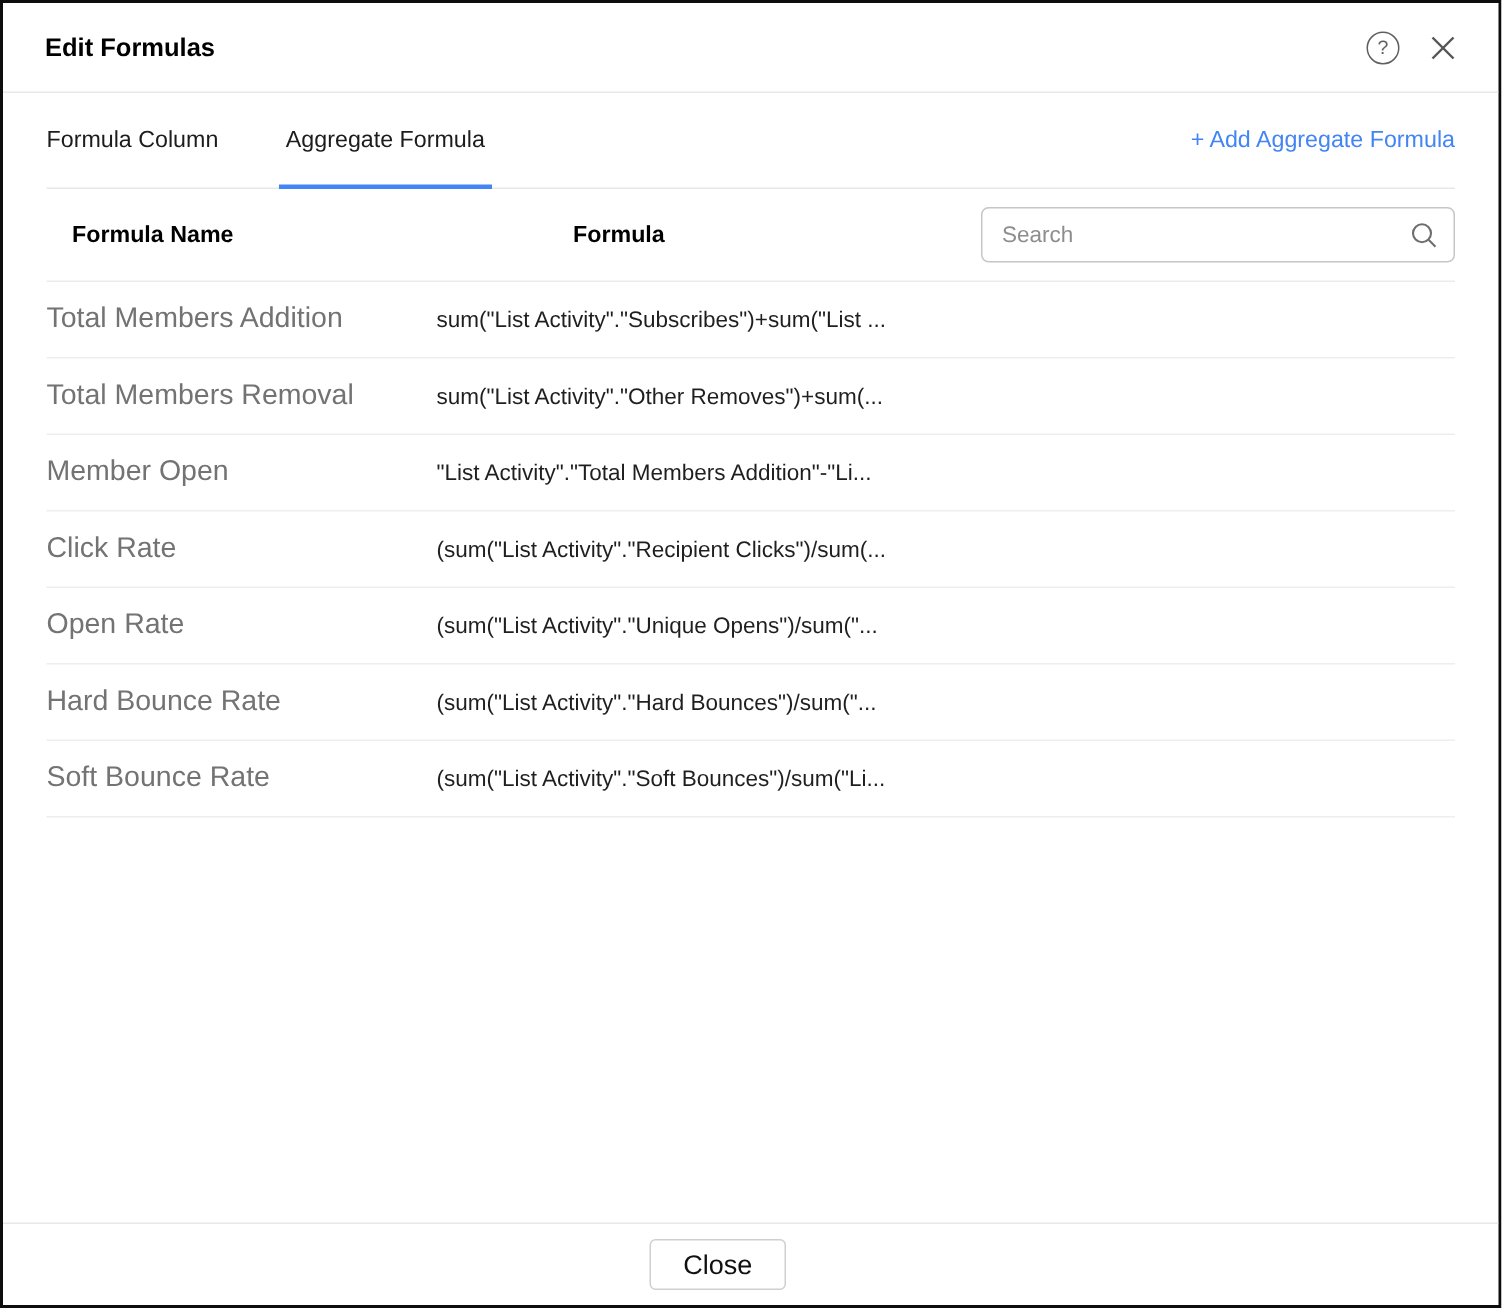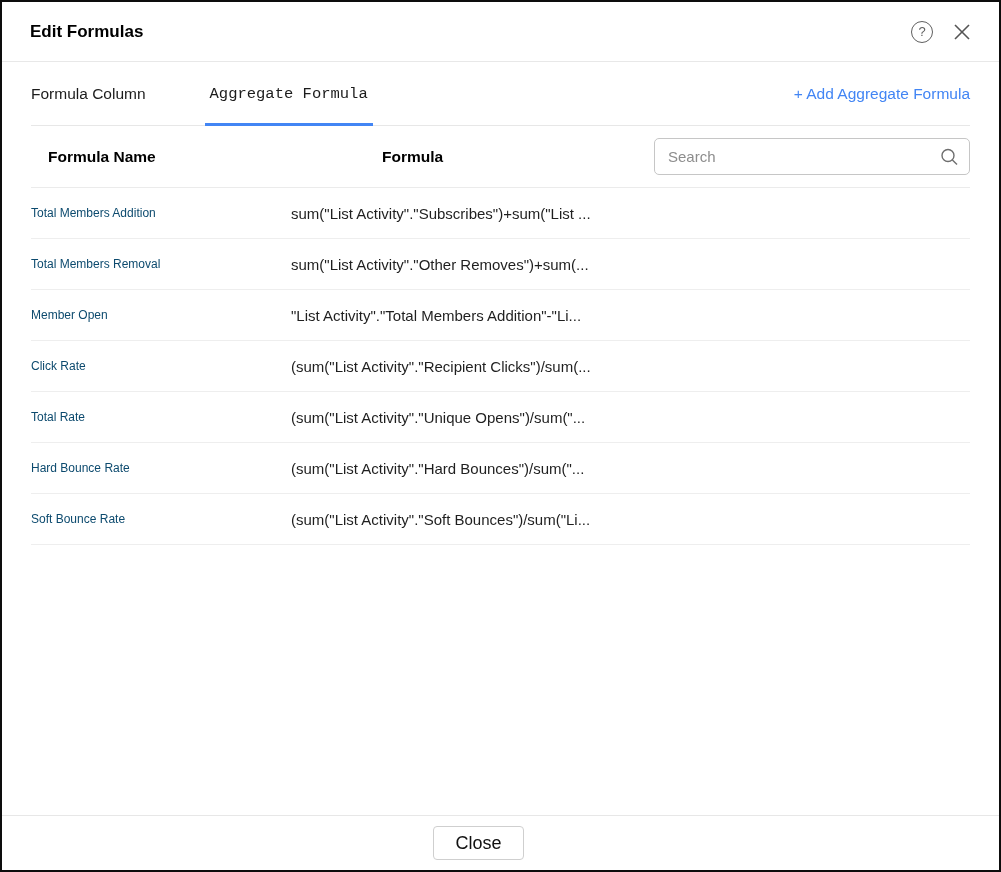--- a/index.html
+++ b/index.html
@@ -43,21 +43,21 @@
     height:64px; flex:0 0 64px;
     display:flex; align-items:center;
     border-bottom:1px solid #e7e7e7;
     position:relative;
   }
   .tab {
     font-size:15.5px; color:#1c1c1c;
     height:100%; display:flex; align-items:center;
     cursor:pointer; position:relative;
   }
-  .tab + .tab { margin-left:64px;font-family:Liberation Mono, monospace; }
+  .tab + .tab { margin-left:45px; }
   .tab.active::after {
     content:""; position:absolute; left:-5px; right:-5px; bottom:-1px;
     height:3px; background:var(--accent);
   }
   .add-link {
     margin-left:auto;
     font-size:15.5px; color:var(--accent);
     cursor:pointer; text-decoration:none;
   }
   
@@ -85,21 +85,21 @@
     position:absolute; right:11px; top:50%; transform:translateY(-50%);
     display:flex; pointer-events:none;
   }
   
   .trow {
     height:51px; flex:0 0 51px;
     display:flex; align-items:center;
     border-bottom:1px solid #eeeeee;
     cursor:pointer;
   }
-  .cell-name { width:260px; flex:0 0 260px; font-size:12px; color:#0c4a6e;
+  .cell-name { width:260px; flex:0 0 260px; font-size:19px; color:#737373;
     white-space:nowrap; overflow:hidden; }
   .cell-formula { font-size:15px; color:#1f1f1f; white-space:nowrap; overflow:hidden; }
   .body-spacer { flex:1 1 auto; }
   
   .dlg-footer {
     flex:0 0 55px; height:55px;
     border-top:1px solid #e7e7e7;
     display:flex; align-items:center; justify-content:center;
   }
   .close-btn {
@@ -163,21 +163,21 @@
         </div>
         <div class="trow">
           <span class="cell-name">Member Open</span>
           <span class="cell-formula">"List Activity"."Total Members Addition"-"Li...</span>
         </div>
         <div class="trow">
           <span class="cell-name">Click Rate</span>
           <span class="cell-formula">(sum("List Activity"."Recipient Clicks")/sum(...</span>
         </div>
         <div class="trow">
-          <span class="cell-name">Total Rate</span>
+          <span class="cell-name">Open Rate</span>
           <span class="cell-formula">(sum("List Activity"."Unique Opens")/sum("...</span>
         </div>
         <div class="trow">
           <span class="cell-name">Hard Bounce Rate</span>
           <span class="cell-formula">(sum("List Activity"."Hard Bounces")/sum("...</span>
         </div>
         <div class="trow">
           <span class="cell-name">Soft Bounce Rate</span>
           <span class="cell-formula">(sum("List Activity"."Soft Bounces")/sum("Li...</span>
         </div>

